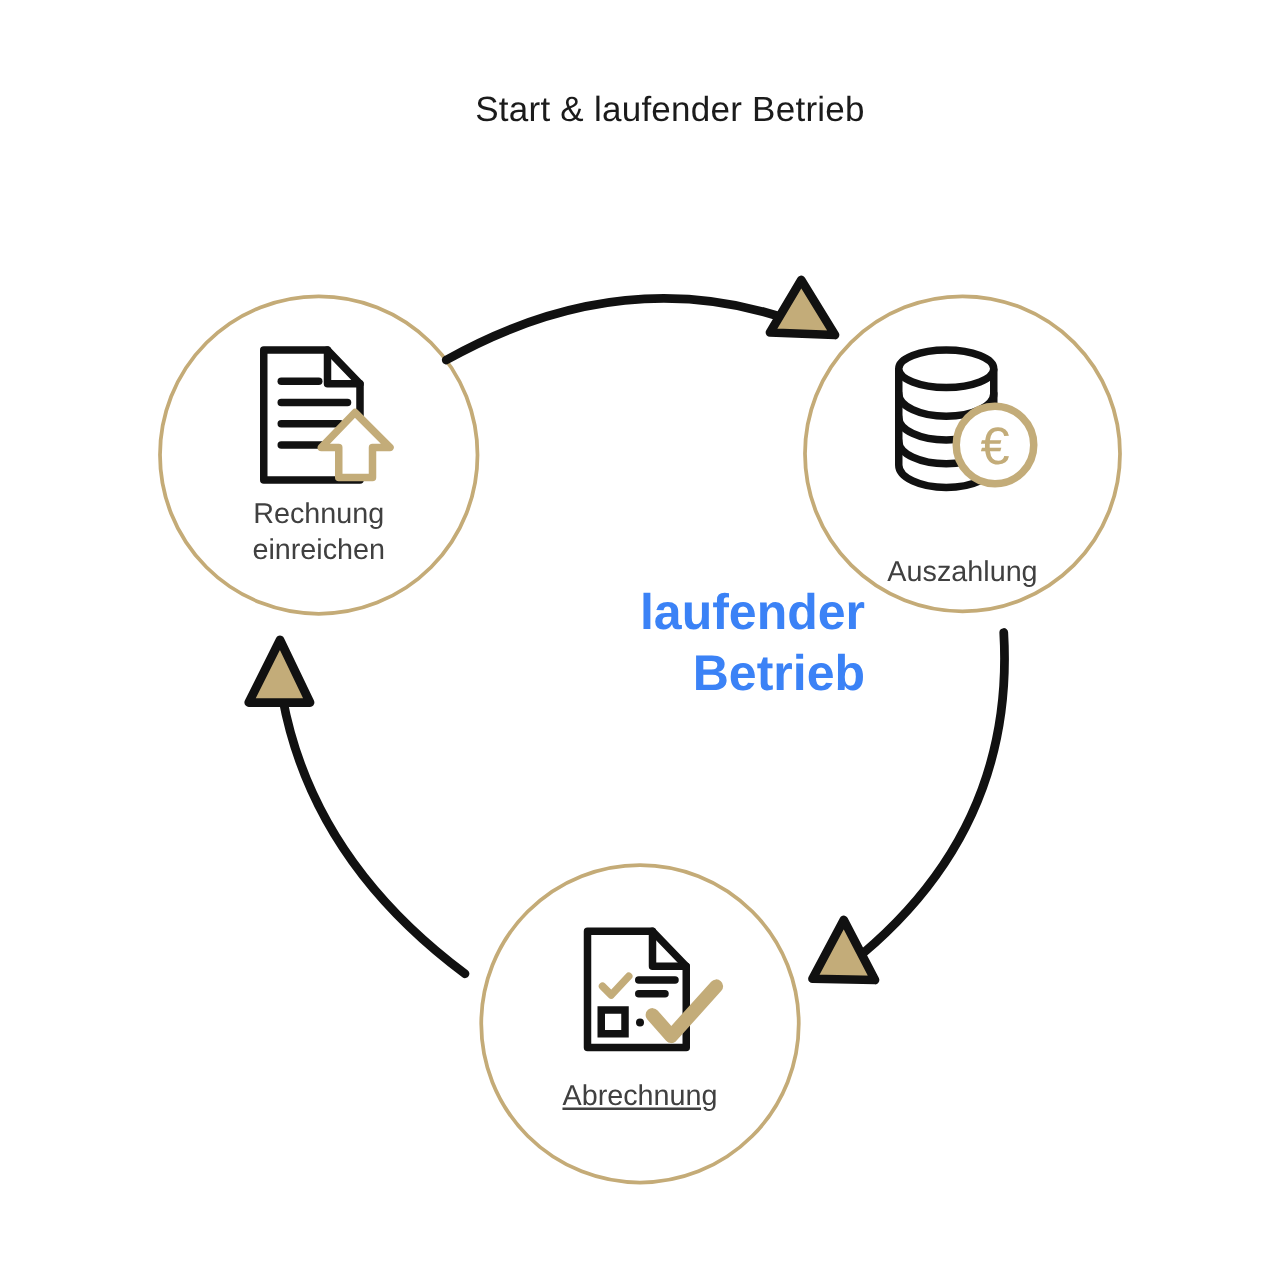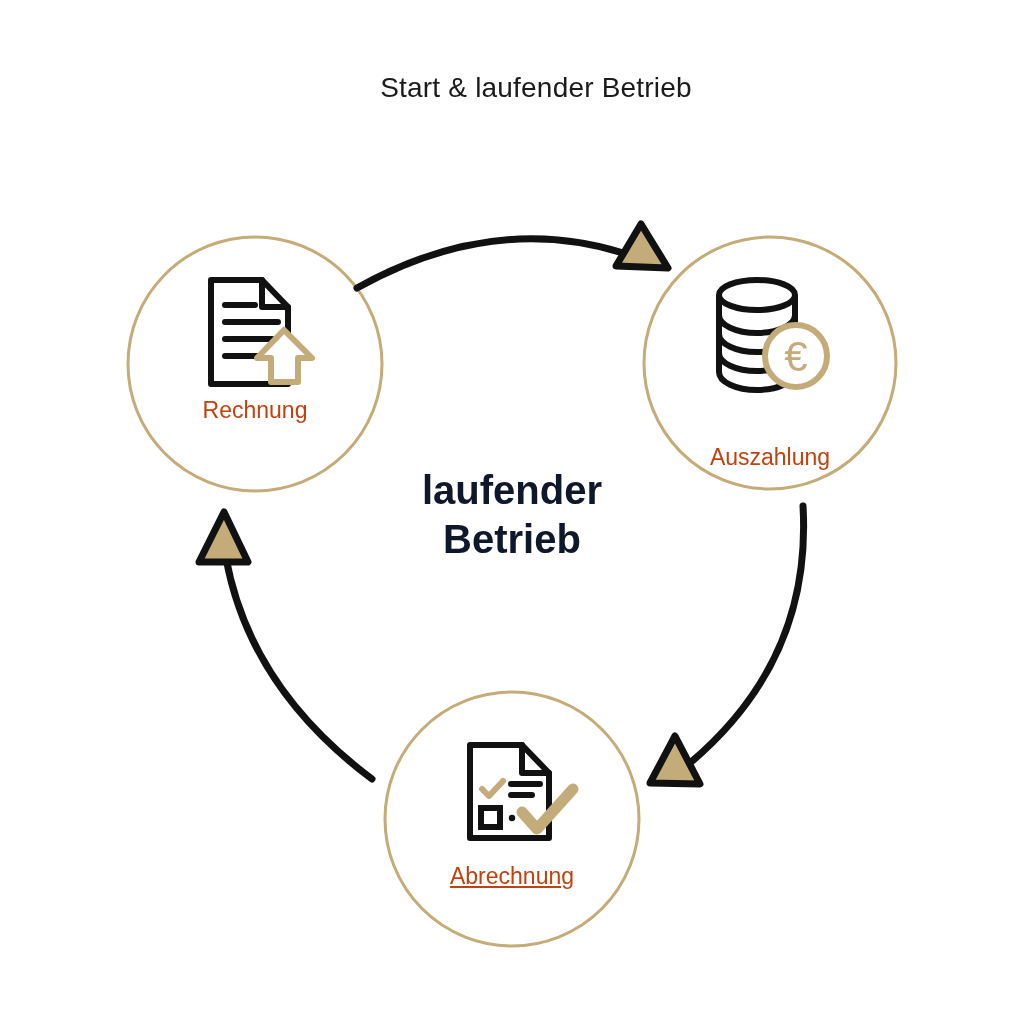--- a/index.html
+++ b/index.html
@@ -38,33 +38,33 @@
     font-weight: 400;
     letter-spacing: 0.2px;
     color: #1b1b1b;
     padding-left: 24px;
   }
   .center-label {
     position: absolute;
     left: 332px;
     top: 466px;
     width: 360px;
-    text-align: center;
+    text-align: right;
     font-size: 40px;
     font-weight: 700;
     line-height: 1.22;
-    color: #0f172a;
+    color: #3b82f6;
   }
   .node-label {
     position: absolute;
     text-align: center;
     font-size: 23px;
     font-weight: 400;
     line-height: 1.26;
-    color: #c2410c;
+    color: #404040;
   }
   .node-label.left  { left: 135px; top: 396px; width: 240px; }
   .node-label.right { left: 650px; top: 407px; width: 240px; margin-top: 36px; }
   .node-label.bottom{ left: 392px; top: 862px; width: 240px; text-decoration: underline; }
 </style>
 </head>
 <body>
 
 <div id="canvas">
 
@@ -129,20 +129,21 @@
 
       <circle cx="512" cy="818" r="3.2" fill="#111111"></circle>
 
       <path d="M 522,812 L 537,829 L 573,789" fill="none" stroke="#C3AC79" stroke-width="11" stroke-linecap="round" stroke-linejoin="round"></path>
     </g>
 
   </svg>
 
   <div class="node-label left">
     <div>Rechnung</div>
+    <div>einreichen</div>
   </div>
 
   <div class="node-label right">
     <div>Auszahlung</div>
   </div>
 
   <div class="node-label bottom">
     <div>Abrechnung</div>
   </div>
 

